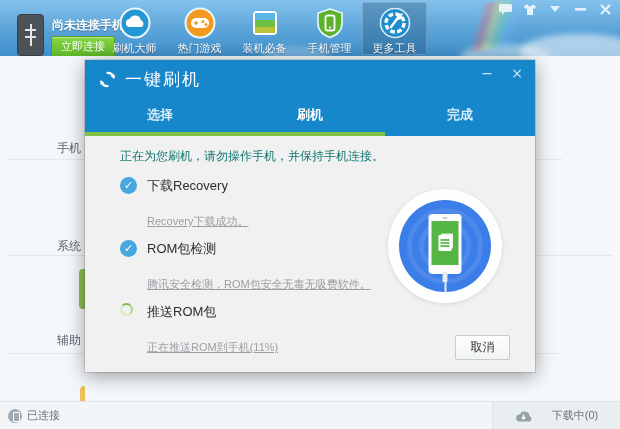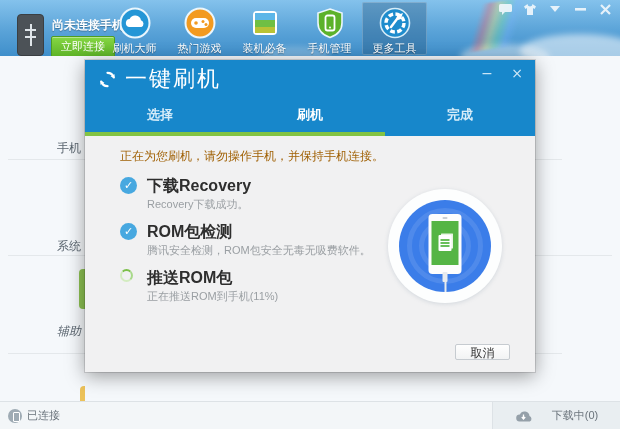--- a/index.html
+++ b/index.html
@@ -58,21 +58,21 @@
   .nav-label { font-size:11px; color:#fff; margin-top:2px; text-shadow:0 1px 1px rgba(0,0,0,.35); white-space:nowrap; }
 
   .win-controls { position:absolute; right:8px; top:3px; display:flex; gap:11px; align-items:center; }
   .wc { width:14px; height:12px; display:flex; align-items:center; justify-content:center; cursor:pointer; opacity:.92; }
 
   
   .mainarea { position:absolute; top:56px; left:0; right:0; bottom:28px; background:#f5f8fb; }
   .bg-section-label { position:absolute; font-size:12px; color:#5b6670; }
   .lbl-1 { left:57px; top:84px; }
   .lbl-2 { left:57px; top:182px; }
-  .lbl-3 { left:57px; top:267px;font-style:italic; }
+  .lbl-3 { left:57px; top:276px; }
   .bg-divider { position:absolute; height:1px; background:#e4e8eb; }
   .dv-1 { left:8px; right:58px; top:103px; }
   .dv-2 { left:8px; right:8px; top:199px; }
   .dv-3 { left:8px; right:58px; top:297px; }
   .icon-sliver { position:absolute; border-radius:4px 0 0 4px; }
   .sl-green { left:79px; top:213px; width:6px; height:40px; background:#8cc152; }
   .sl-yellow { left:80px; top:330px; width:5px; height:22px; background:#ecc25a; }
   .bg-partial-text { position:absolute; left:76px; top:354px; font-size:9px; color:#6b747c; }
 
   
@@ -92,56 +92,56 @@
 
   
   .dialog {
     position:absolute; left:85px; top:60px; width:450px; height:312px;
     background:#f1f1f2; box-shadow:0 4px 18px rgba(0,0,0,.38), 0 0 0 1px rgba(0,0,0,.12);
   }
   .dlg-titlebar {
     height:38px; background:#1787cb; display:flex; align-items:center; padding-left:13px; position:relative;
   }
   .dlg-title-icon { width:19px; height:19px; margin-right:8px; }
-  .dlg-title { color:#fff; font-size:22px; letter-spacing:2px; }
+  .dlg-title { color:#fff; font-size:17px; letter-spacing:2px; }
   .dlg-controls { position:absolute; right:10px; top:6px; display:flex; gap:14px; }
   .dlg-min,.dlg-close { color:#cfe8f7; font-size:14px; line-height:14px; width:16px; text-align:center; cursor:pointer; font-family:"DejaVu Sans",sans-serif; }
 
   .dlg-tabs { height:34px; background:#1787cb; display:flex; }
   .dlg-tab { flex:1; display:flex; align-items:center; justify-content:center; font-size:13px; color:#d8edf9; cursor:pointer;font-weight:bold; }
   .dlg-tab.active { color:#ffffff; font-weight:bold; }
   .dlg-progress-track { height:4px; background:#1787cb; }
   .dlg-progress-fill { height:100%; width:66.7%; background:#83c343; }
 
   .dlg-body { position:relative; height:236px; }
-  .dlg-message { position:absolute; left:35px; top:12px; font-size:12px; color:#a16207; }
+  .dlg-message { position:absolute; left:35px; top:12px; font-size:12px; color:#0f766e; }
 
   .steps { position:absolute; left:35px; top:40px; }
   .step { margin-bottom:10px; position:relative; padding-left:27px; min-height:36px; }
-  .step-title { font-size:16px; color:#2e2e2e; font-weight:bold; line-height:19px; }
-  .step-detail { font-size:11px; color:#9a9fa3; margin-top:2px; }
+  .step-title { font-size:13px; color:#2e2e2e; font-weight:normal; line-height:19px; }
+  .step-detail { font-size:11px; color:#9a9fa3; margin-top:19px;text-decoration:underline; }
   .step-icon { position:absolute; left:0; top:1px; width:17px; height:17px; }
   .icon-done { border-radius:50%; background:#47a8e0; color:#fff; font-size:11px; line-height:17px; text-align:center; font-weight:bold; }
   .icon-spinner { border-radius:50%; border:2px solid #d3ecc0; border-top-color:#7cbf4a; border-right-color:#a8d98a; width:13px; height:13px; }
 
   .illustration { position:absolute; left:303px; top:53px; width:114px; height:114px; }
   .ring-outer { position:absolute; inset:0; border-radius:50%; background:#fdfefe; box-shadow:0 1px 4px rgba(120,140,160,.25); }
   .circle-blue { position:absolute; inset:11px; border-radius:50%; background:#3b7de9; overflow:hidden; }
   .ripple { position:absolute; border-radius:50%; border:5px solid rgba(255,255,255,.10); }
   .rp1 { inset:8px; } .rp2 { inset:20px; }
   .mini-phone { position:absolute; left:50%; top:14px; transform:translateX(-50%); width:33px; height:60px; background:#fdfdfd; border-radius:4px; z-index:2; }
   .mini-phone:before { content:""; position:absolute; left:14px; top:2.5px; width:5px; height:2px; border-radius:1px; background:#c9ced3; }
   .mini-screen { position:absolute; left:3px; top:7px; right:3px; bottom:9px; background:#55b545; display:flex; align-items:center; justify-content:center; }
   .doc-icon { width:13px; height:16px; background:#fff; border-radius:1px; position:relative; box-shadow:2px -2px 0 -0.5px #e8f5e4; }
   .doc-icon:before { content:""; position:absolute; left:2px; top:4px; width:9px; height:1.5px; background:#6abf5a; box-shadow:0 3px 0 #6abf5a, 0 6px 0 #6abf5a; }
   .cable { position:absolute; left:50%; top:72px; transform:translateX(-50%); width:5px; height:10px; background:#e8ebee; border-radius:1px; z-index:2; }
   .cable:after { content:""; position:absolute; left:1.5px; top:10px; width:2px; height:26px; background:#e8ebee; }
 
   .dlg-cancel {
-    position:absolute; right:25px; bottom:12px; width:55px; height:16px;
+    position:absolute; right:25px; bottom:12px; width:55px; height:25px;
     background:linear-gradient(180deg,#fefefe,#f2f3f4);
     border:1px solid #c6cbd0; border-radius:2px;
     font-size:12px; color:#333; cursor:pointer; font-family:inherit;
   }
 
   svg { display:block; }
 </style>
 </head>
 <body>
 

